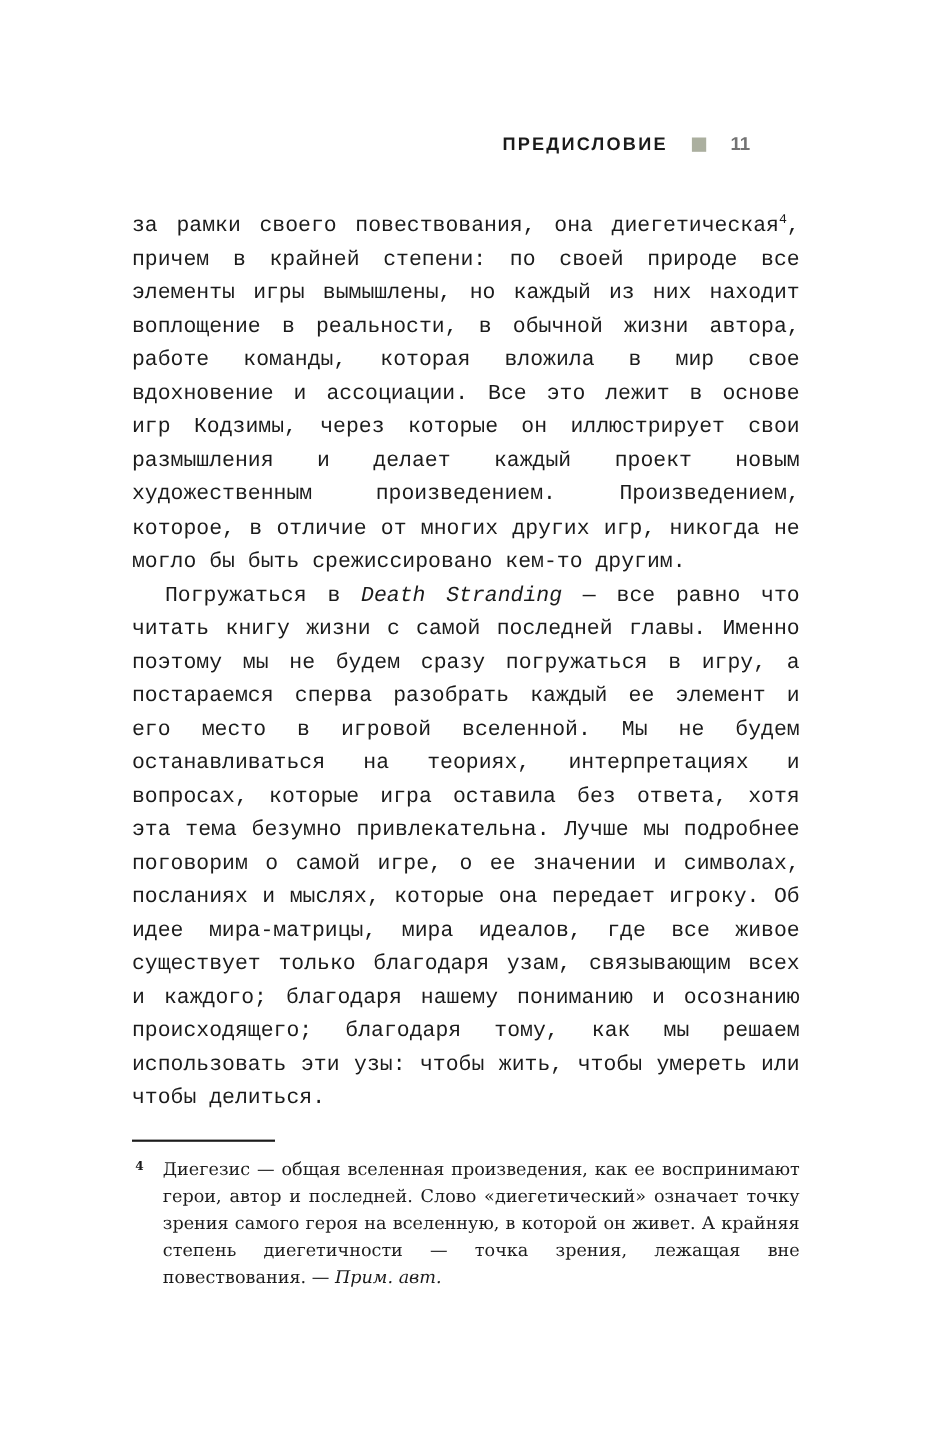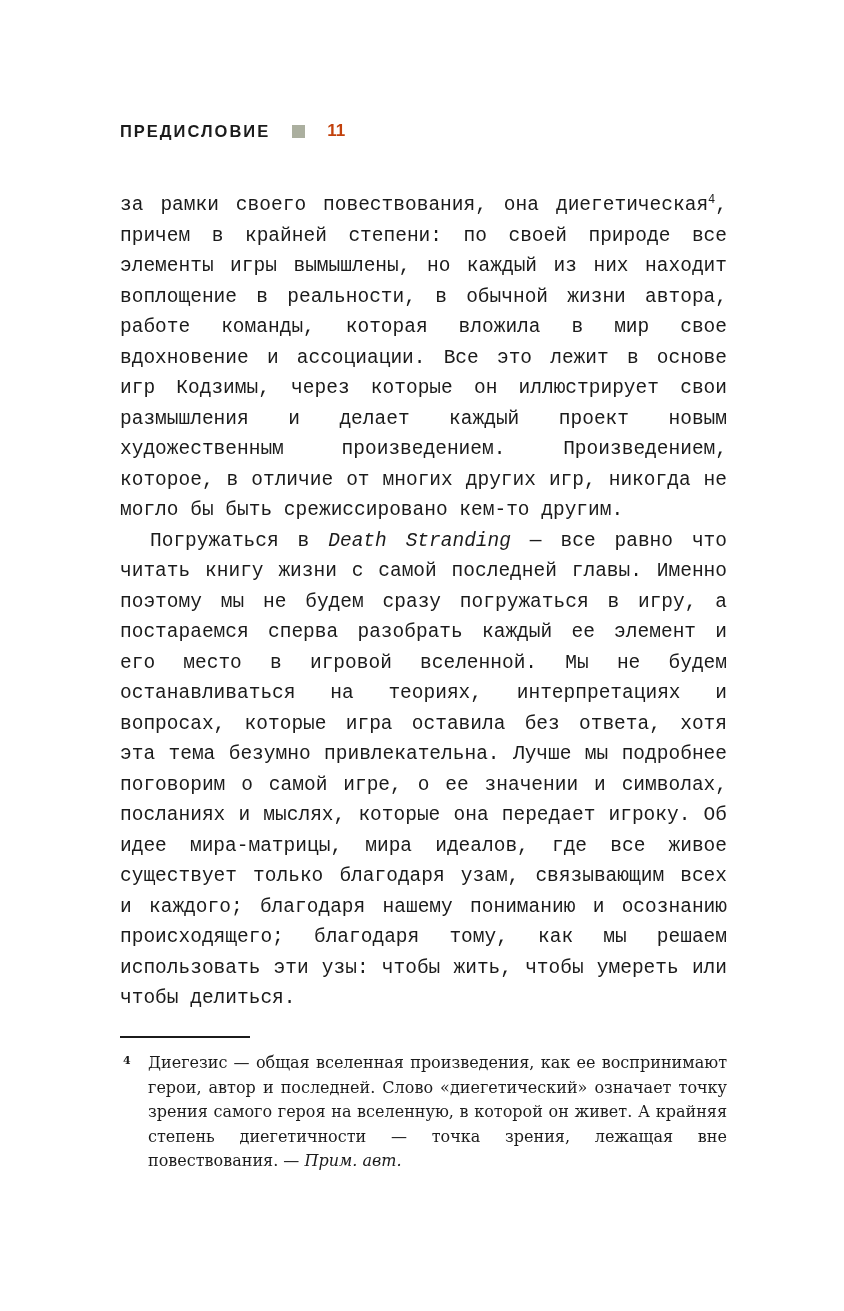--- a/index.html
+++ b/index.html
@@ -16,20 +16,21 @@
     font-family: "DejaVu Serif", "Liberation Serif", serif;
     overflow: hidden;
   }
   
   .running-head {
     position: absolute;
     top: 121px;
     left: 120px;
     right: 118px;
     display: flex;
+    justify-content: flex-end;
     align-items: center;
     padding-right: 44px;
     gap: 22px;
   }
   .head-title {
     font-family: "Liberation Sans", "DejaVu Sans", sans-serif;
     font-weight: bold;
     font-size: 16.5px;
     letter-spacing: 2px;
     color: #1b1b1b;
@@ -38,21 +39,21 @@
     width: 13px;
     height: 13px;
     background: #abaf9f;
     display: inline-block;
     flex: 0 0 auto;
   }
   .head-page {
     font-family: "Liberation Sans", "DejaVu Sans", sans-serif;
     font-weight: bold;
     font-size: 17px;
-    color: #c2410c;
+    color: #737373;
   }
   
   .body-text {
     position: absolute;
     top: 190px;
     left: 120px;
     width: 607px;
     font-size: 19.5px;
     line-height: 30.5px;
     text-align: justify;

